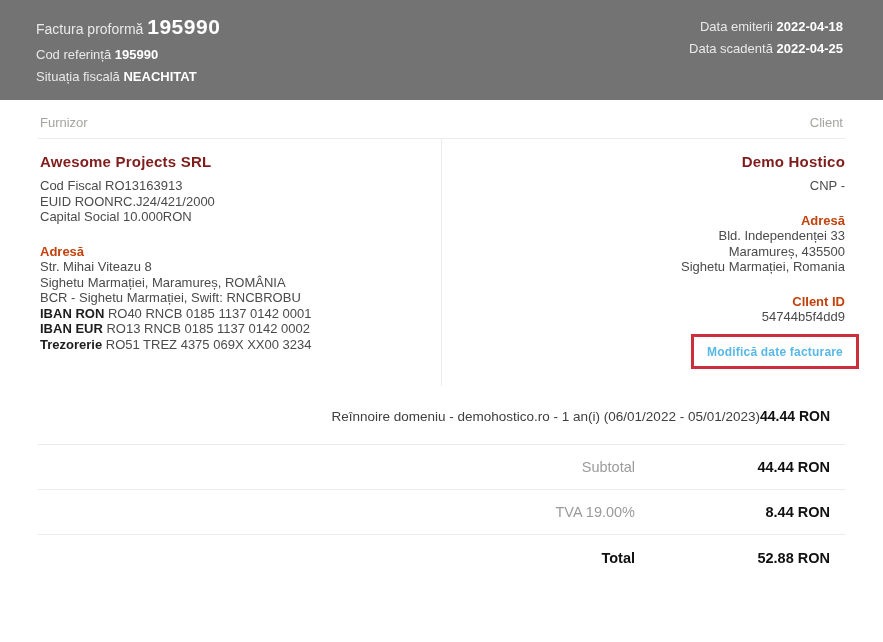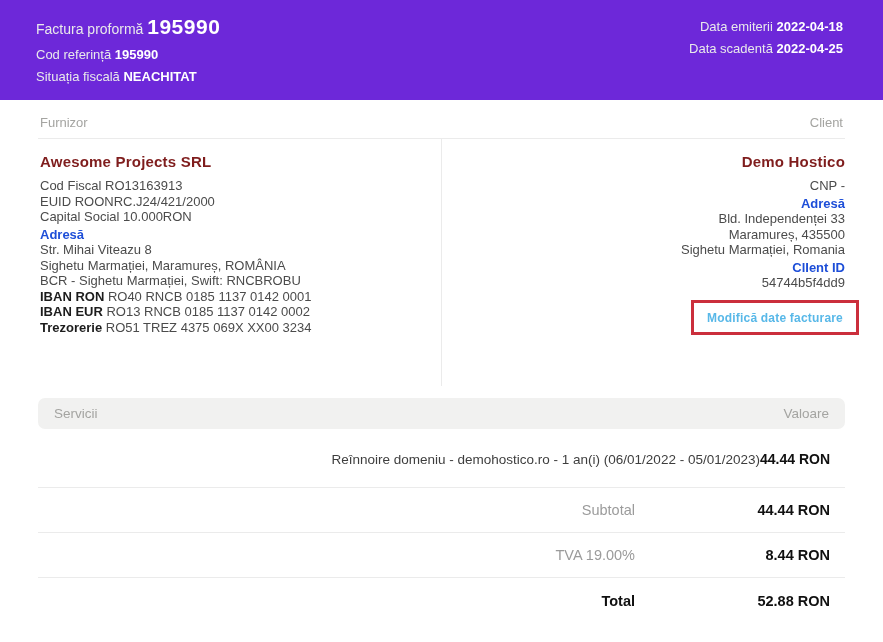--- a/index.html
+++ b/index.html
@@ -7,21 +7,21 @@
   body {
     width: 883px; height: 642px;
     background: #ffffff;
     font-family: "Liberation Sans", sans-serif;
     color: #4b4b4b;
     overflow: hidden;
   }
 
   
   .topbar {
-    background: #6d28d9;
+    background: #737373;
     height: 100px;
     padding: 15px 40px 0 36px;
     display: flex;
     justify-content: space-between;
     color: #e9e9eb;
   }
   .topbar .row { white-space: nowrap; }
   .tb-left .row1 { font-size: 14px; margin-bottom: 8px; }
   .tb-left .row1 .big { font-size: 21px; font-weight: 700; color: #ffffff; letter-spacing: .5px; }
   .tb-left .row2, .tb-left .row3 { font-size: 13px; margin-bottom: 7px; }
@@ -46,21 +46,21 @@
     padding: 14px 20px 16px 2px;
   }
   .col-right {
     width: 50%;
     padding: 14px 0 0 20px;
     text-align: right;
   }
 
   .name { font-size: 15px; font-weight: 700; color: #7f1d1d; margin-bottom: 8px; letter-spacing: .2px; }
   .ln { font-size: 13px; line-height: 15.5px; color: #4b4b4b; }
-  .hd { font-size: 13px; line-height: 15.5px; font-weight: 700; color: #1d4ed8; margin-top: 2px; }
+  .hd { font-size: 13px; line-height: 15.5px; font-weight: 700; color: #c2410c; margin-top: 19px; }
   .bpfx { font-weight: 700; color: #1c1c1c; }
 
   .mod-wrap { margin-top: 9px; }
   .mod-box {
     display: inline-block;
     border: 3px solid #cb2f3c;
     padding: 5px 13px 6px 13px;
     margin-right: -14px;
   }
   .mod-link {
@@ -172,24 +172,20 @@
       <div class="ln">54744b5f4dd9</div>
       <div class="mod-wrap">
         <span class="mod-box">
           <a class="mod-link">Modifică date facturare</a>
         </span>
       </div>
     </div>
 
   </div>
 
-  <div class="table-head">
-    <span>Servicii</span>
-    <span>Valoare</span>
-  </div>
 
   <div class="svc-row">
     <span class="desc">Reînnoire domeniu - demohostico.ro - 1 an(i) (06/01/2022 - 05/01/2023)</span>
     <span class="value">44.44 RON</span>
   </div>
 
   <div class="tot-row">
     <span class="t-label">Subtotal</span>
     <span class="t-value">44.44 RON</span>
   </div>

